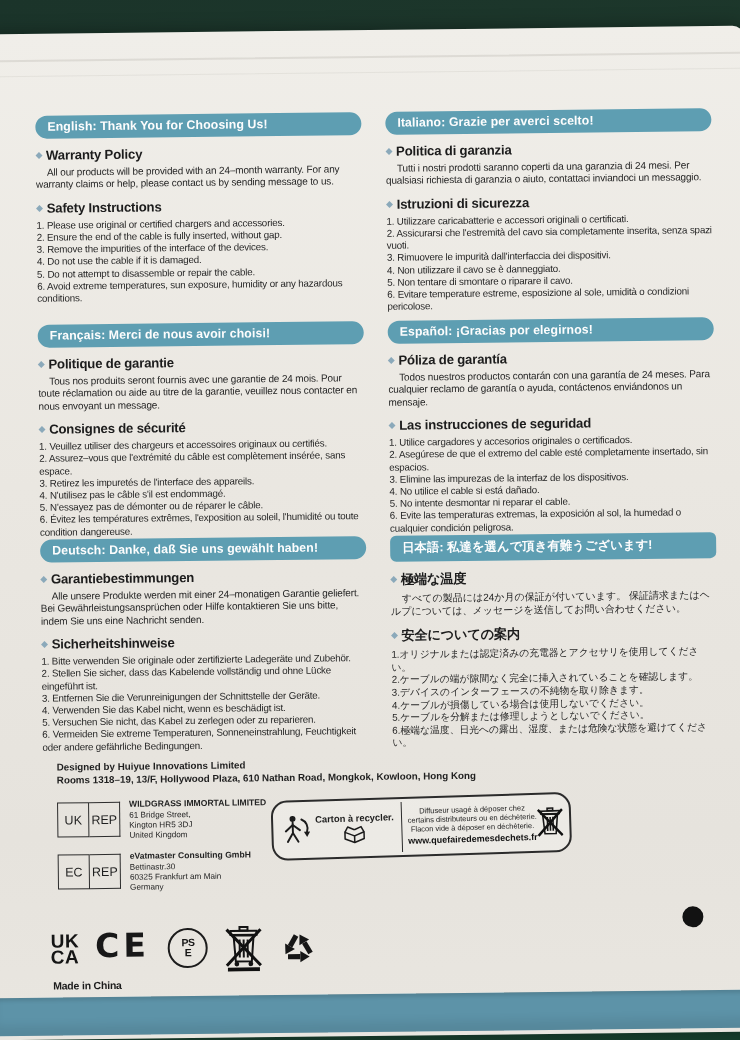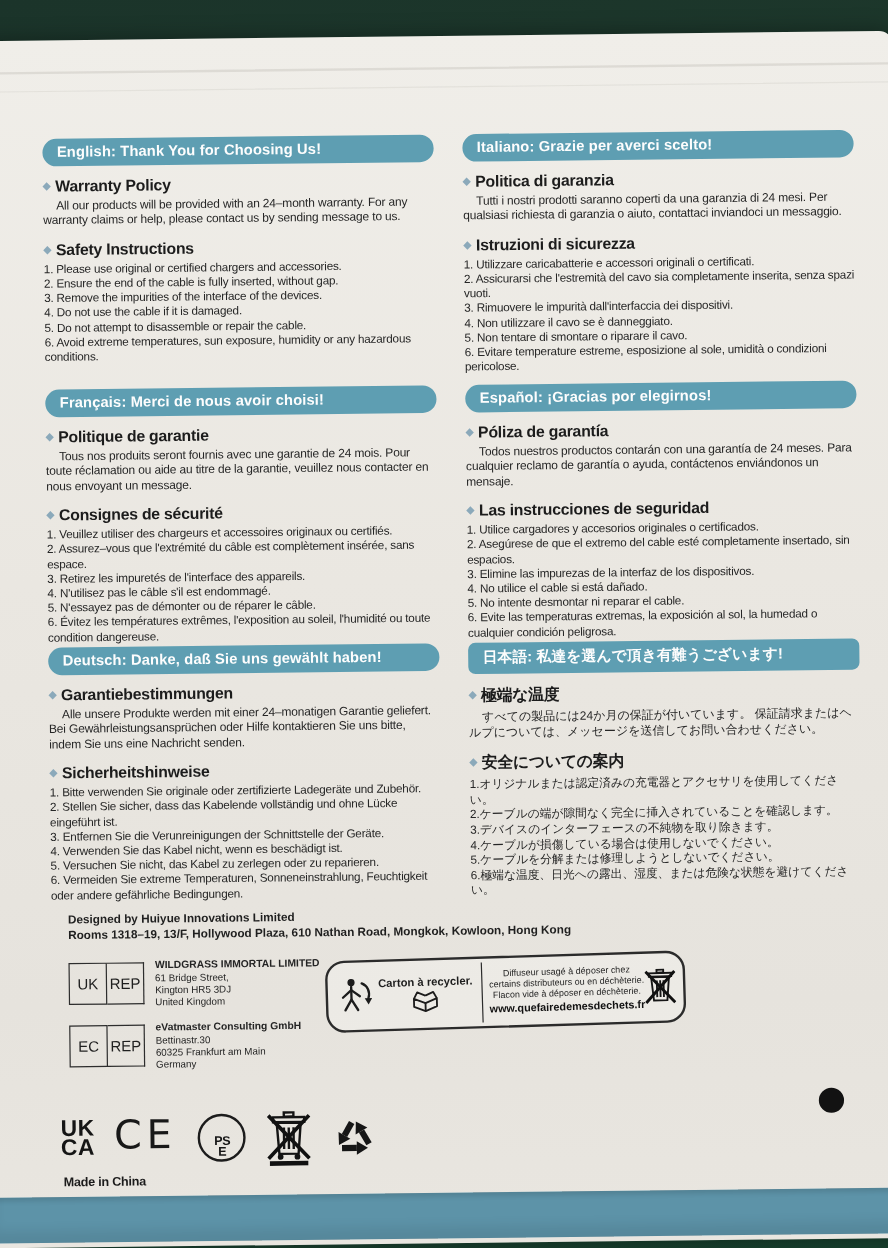--- a/index.html
+++ b/index.html
@@ -52,22 +52,22 @@
   .rleft{display:flex;align-items:center;gap:4px;width:122px}
   .rltxt{display:flex;flex-direction:column;align-items:center}
   .rltxt .ct{font-size:9.4px;font-weight:bold;white-space:nowrap;color:#1d1d1d}
   .rdivider{align-self:stretch;border-left:1.7px solid #2b2b2b;margin:0 5px}
   .rright{flex:1;display:flex;align-items:center}
   .rrtext{flex:1;text-align:center}
   .rl{font-size:7.5px;line-height:8.7px;color:#1d1d1d}
   .rweb{font-size:9px;font-weight:bold;margin-top:1px;color:#111}
   .marks-row{display:flex;align-items:center;margin-top:20px;padding-left:6px}
   .ukca{font-weight:800;font-size:19px;line-height:15.5px;letter-spacing:.5px;color:#151515}
-  .ce{font-family:"DejaVu Sans",sans-serif;font-size:33px;font-weight:400;letter-spacing:4px;color:#181818;margin-left:16px;margin-top:-6px}
-  .pse{width:36px;height:36px;border:2.3px solid #1c1c1c;border-radius:50%;margin-left:18px;display:flex;flex-direction:column;align-items:center;justify-content:flex-end;color:#161616}
+  .ce{font-family:"DejaVu Sans",sans-serif;font-size:33px;font-weight:700;letter-spacing:4px;color:#181818;margin-left:16px;margin-top:-6px}
+  .pse{width:36px;height:36px;border:2.3px solid #1c1c1c;border-radius:50%;margin-left:18px;display:flex;flex-direction:column;align-items:center;justify-content:center;color:#161616}
   .pse .t{font-size:10.5px;font-weight:bold;line-height:9.5px;letter-spacing:-.5px}
   .made-in{font-weight:bold;font-size:10.5px;color:#1b1b1b;margin-top:6px;padding-left:8px;letter-spacing:-.2px}
   .band{
     position:absolute;left:0;right:0;bottom:4px;height:38px;background:#5d93a8;
     box-shadow:inset 0 3px 4px rgba(0,0,0,.12), inset 0 -10px 10px rgba(0,0,0,.08);
   }
   .dot{position:absolute;width:21px;height:21px;border-radius:50%;background:#121212;left:688px;top:880px}
   svg{display:block}
   .mk{margin-left:16px}
 </style>

